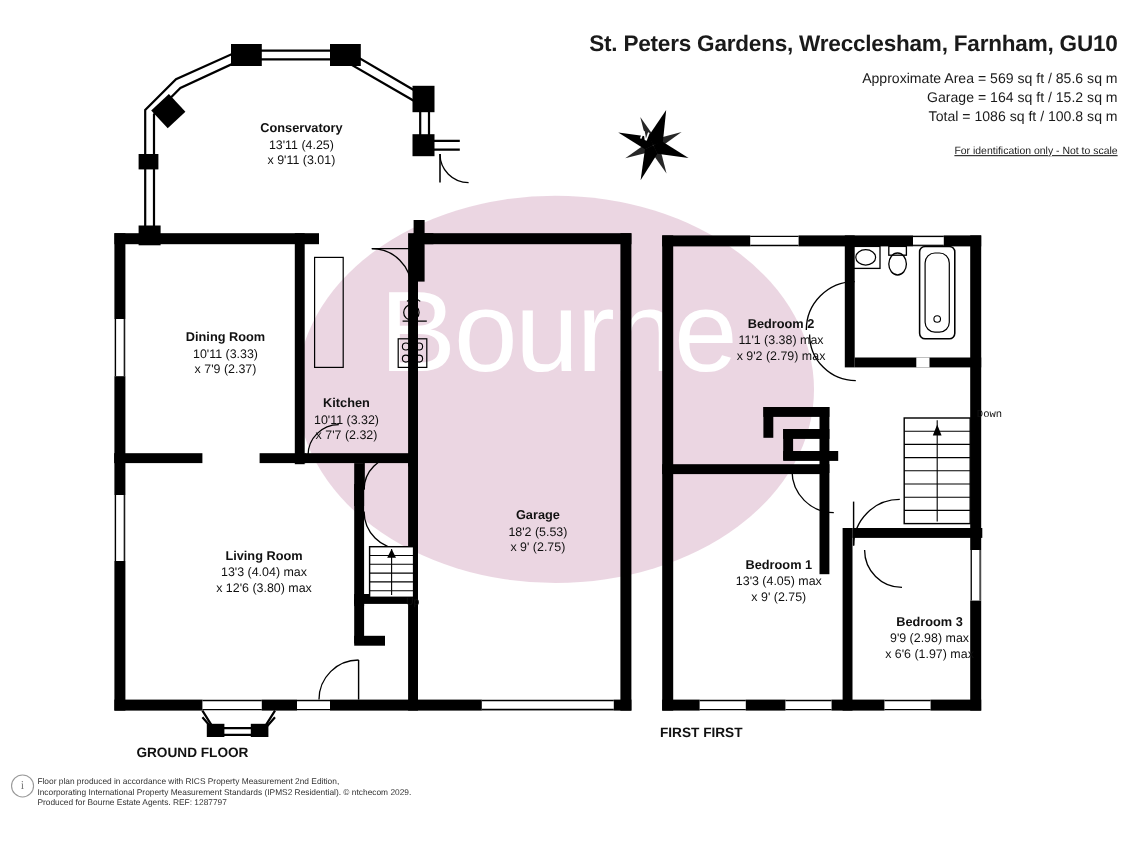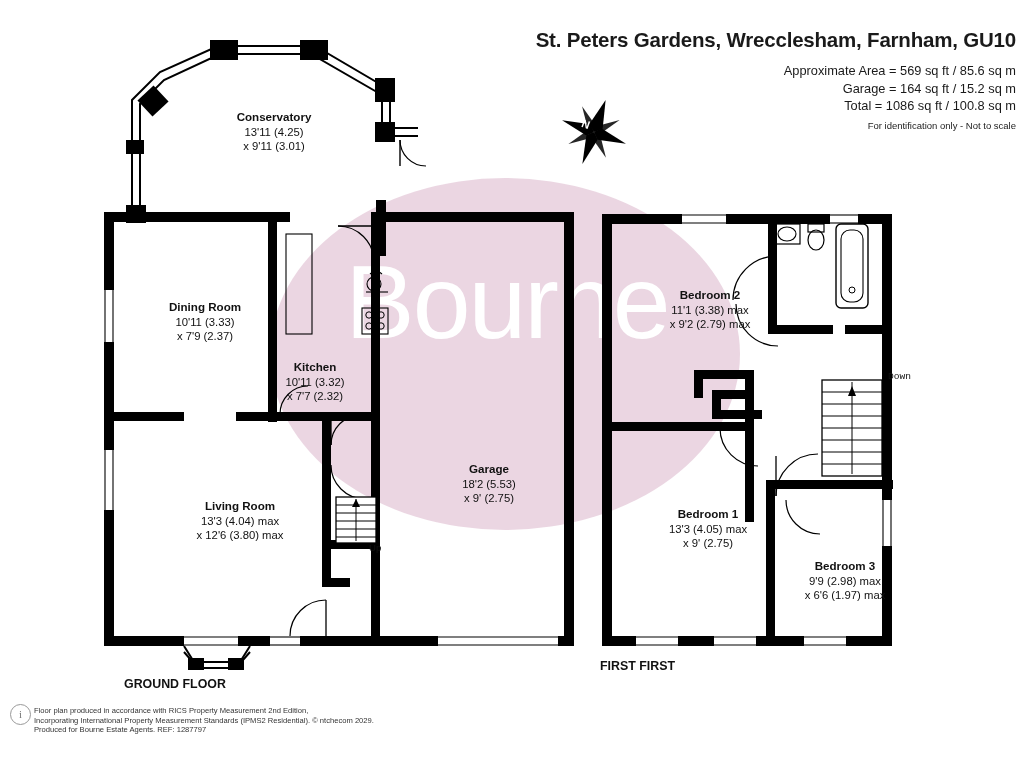--- a/index.html
+++ b/index.html
@@ -33,21 +33,22 @@
     right: 8px;
     top: 62px;
     text-align: right;
     font-size: 12.8px;
     color: #1a1a1a;
     line-height: 17.5px;
   }
   .area-block .note {
     font-size: 9.5px;
     color: #222;
-    margin-top: 2px;
+    margin-top: 14px;
+    text-decoration: underline;
   }
 
   
   .watermark-ellipse {
     position: absolute;
     left: 270px;
     top: 178px;
     width: 470px;
     height: 352px;
     background: #e7cfdd;

